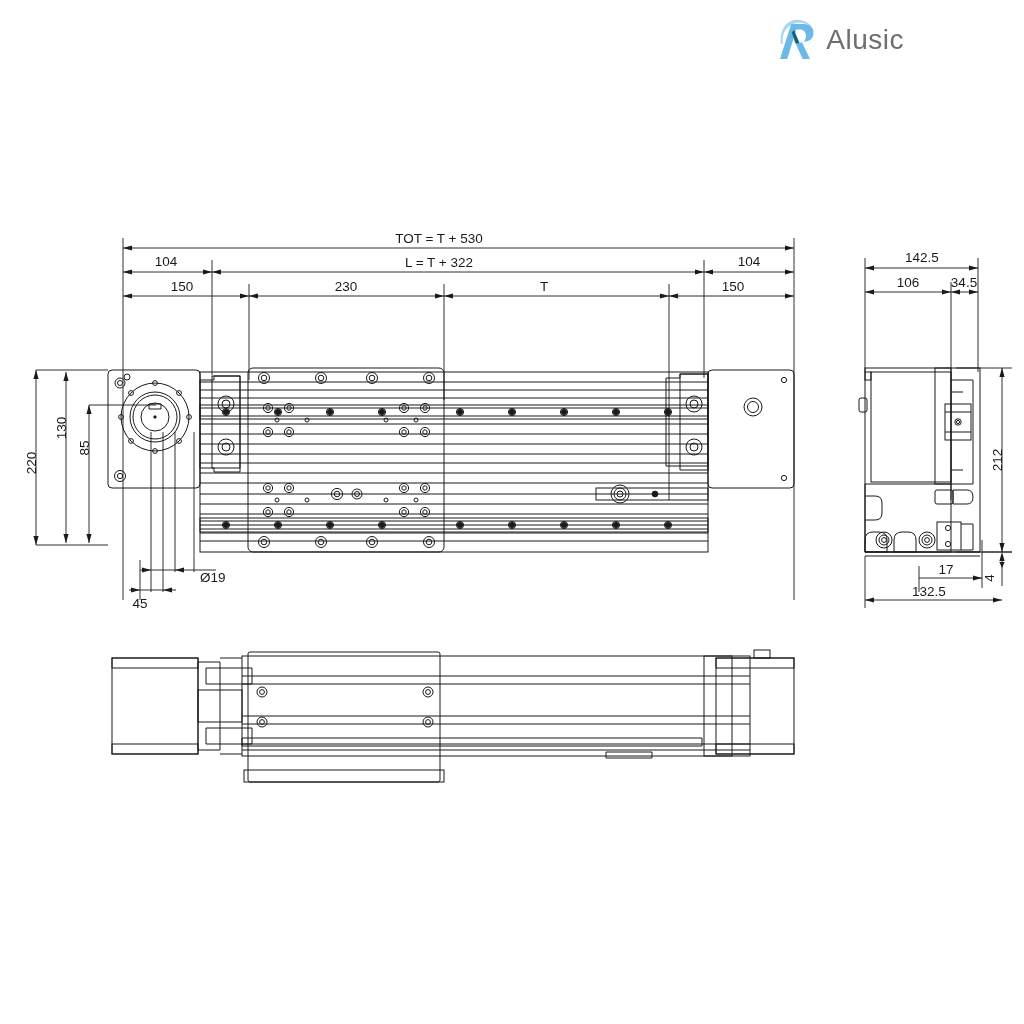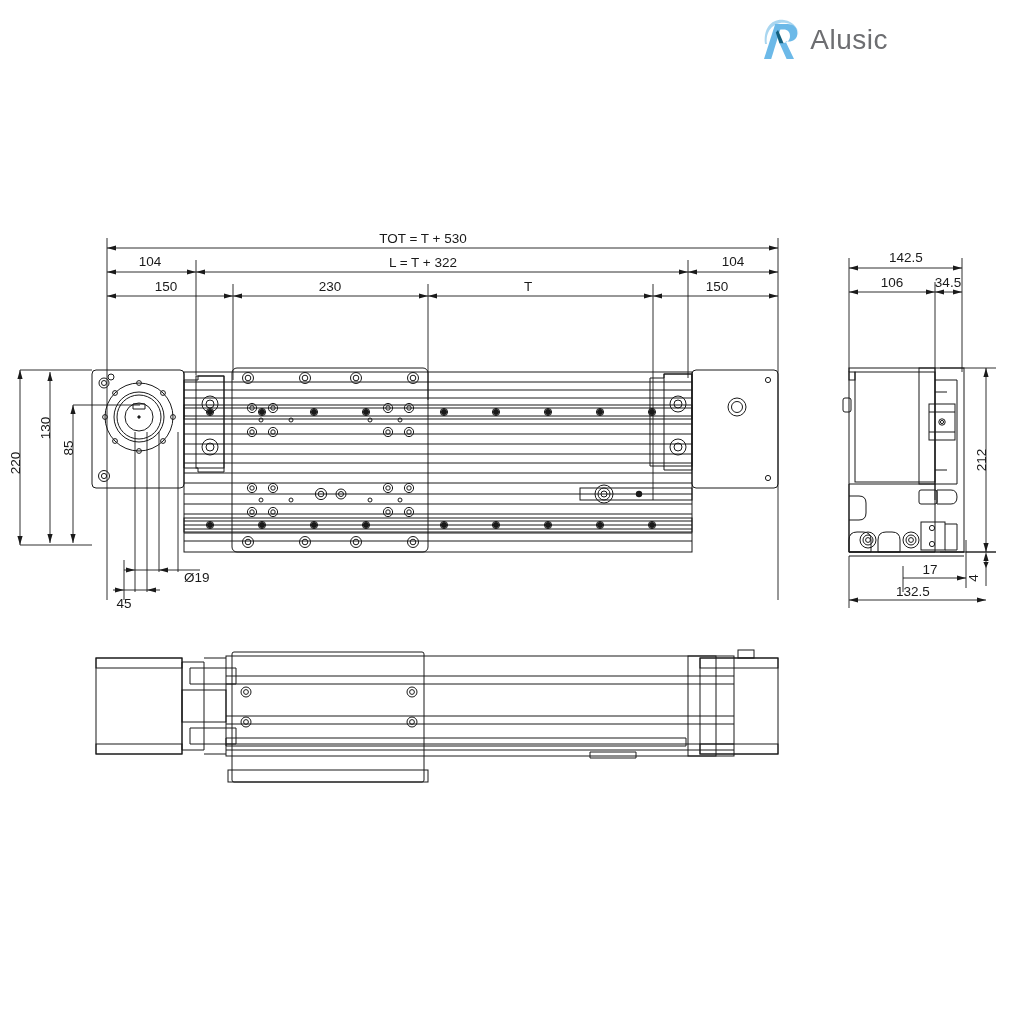--- a/index.html
+++ b/index.html
@@ -1,18 +1,18 @@
 <!DOCTYPE html>
 <html><head>
 <meta charset="utf-8">
 <style>
   html,body{margin:0;padding:0;background:#ffffff;}
   body{width:1024px;height:1024px;overflow:hidden;
        font-family:"Liberation Sans", sans-serif;}
-  #page{position:relative;width:906px;height:1024px;background:#fff;}
+  #page{position:relative;width:906px;height:1024px;background:#fff;padding-left:16px;}
   #logo{position:absolute;right:18px;top:18px;display:flex;align-items:center;gap:9px;}
   #logo .mark{width:40px;height:44px;}
   #logo .word{font-size:28px;color:#6d6e71;letter-spacing:.5px;font-family:"Liberation Sans",sans-serif;}
   svg{display:block;}
   text{font-family:"Liberation Sans", sans-serif;fill:#1a1a1a;}
 </style>
 </head>
 <body>
 
 <div id="page">

